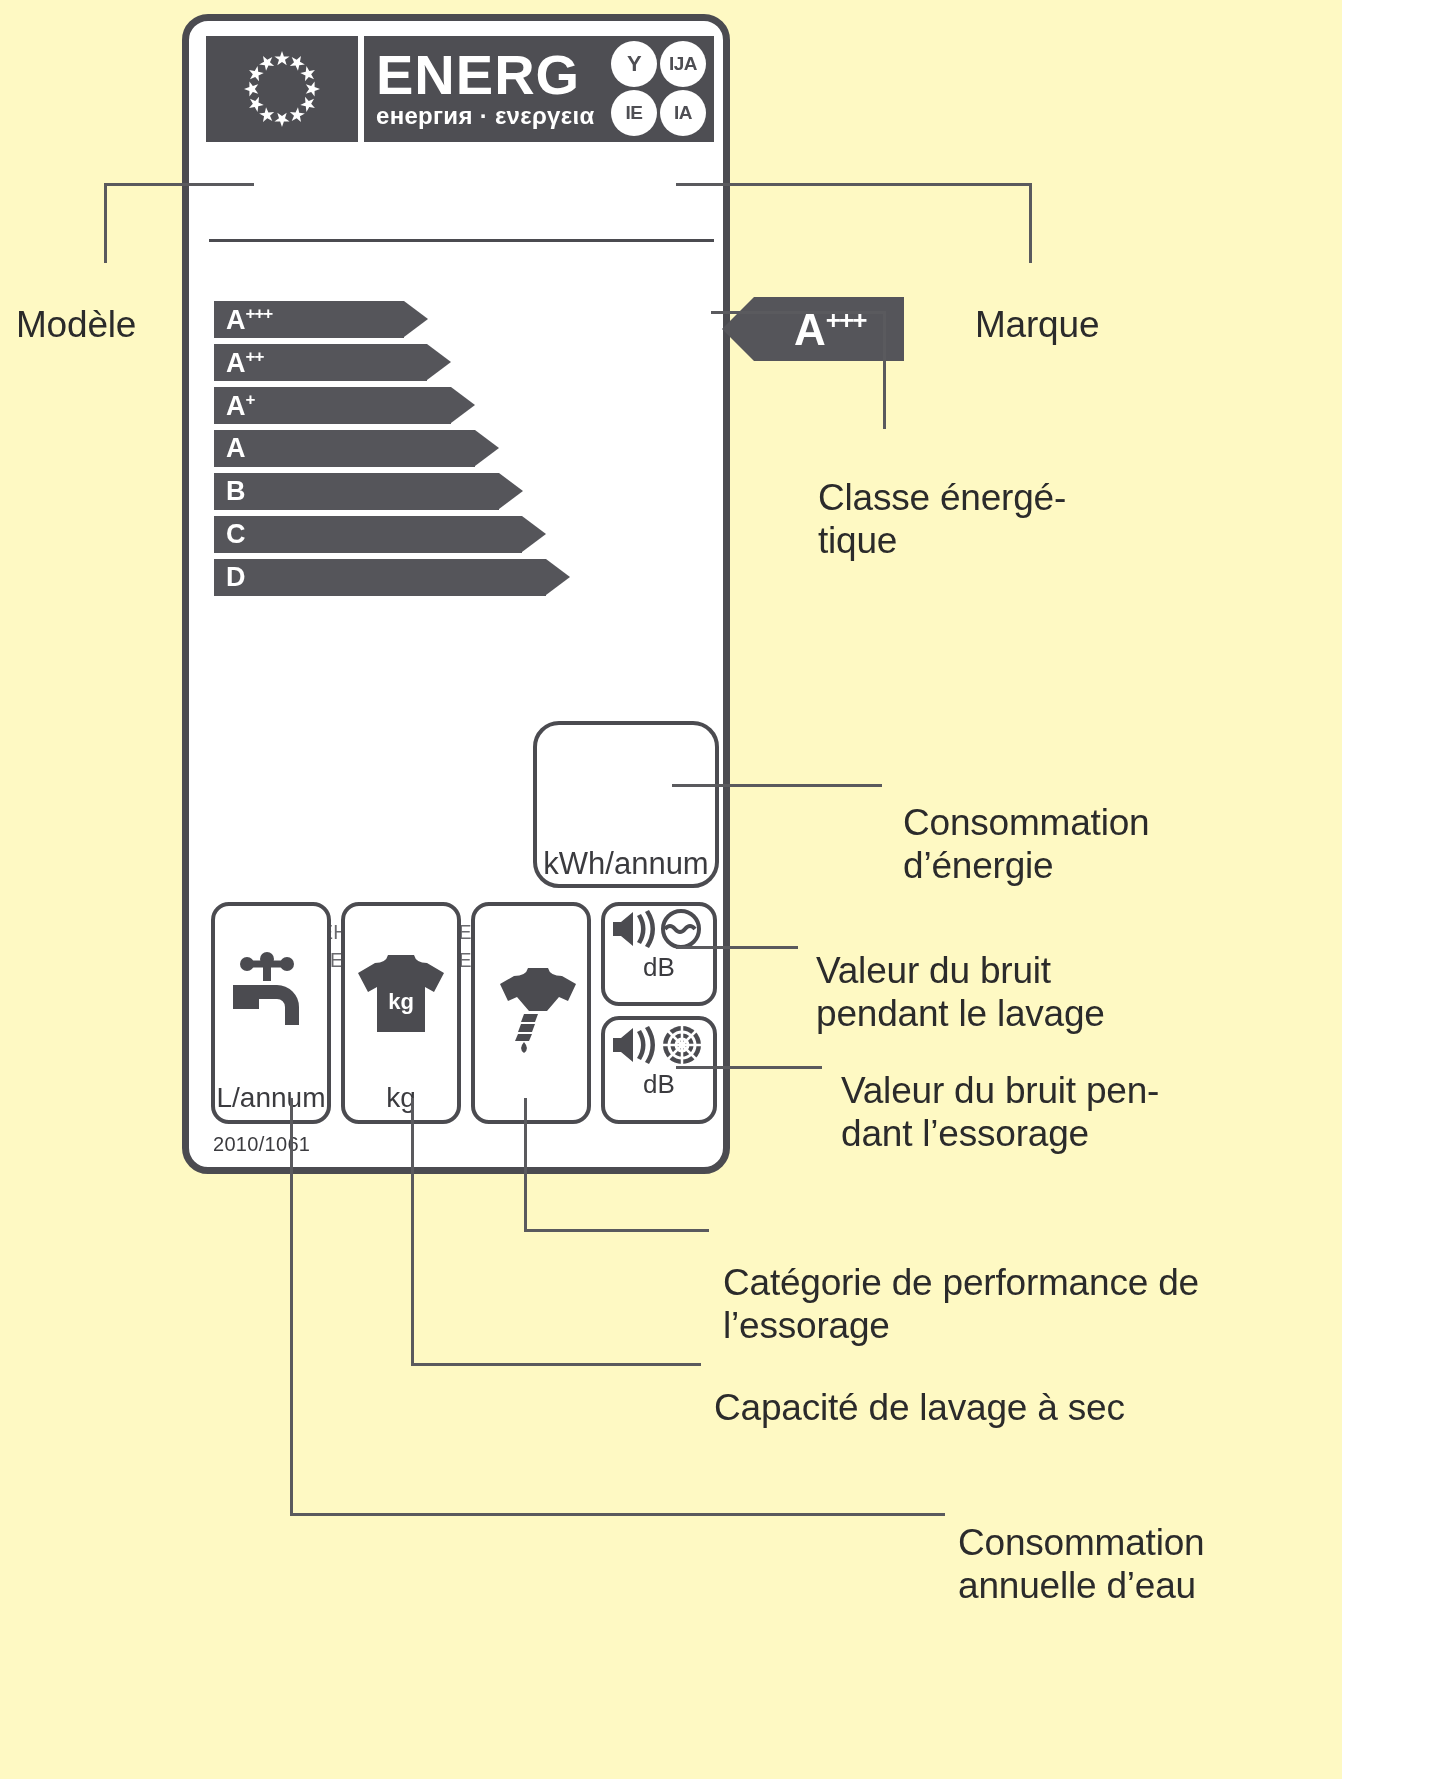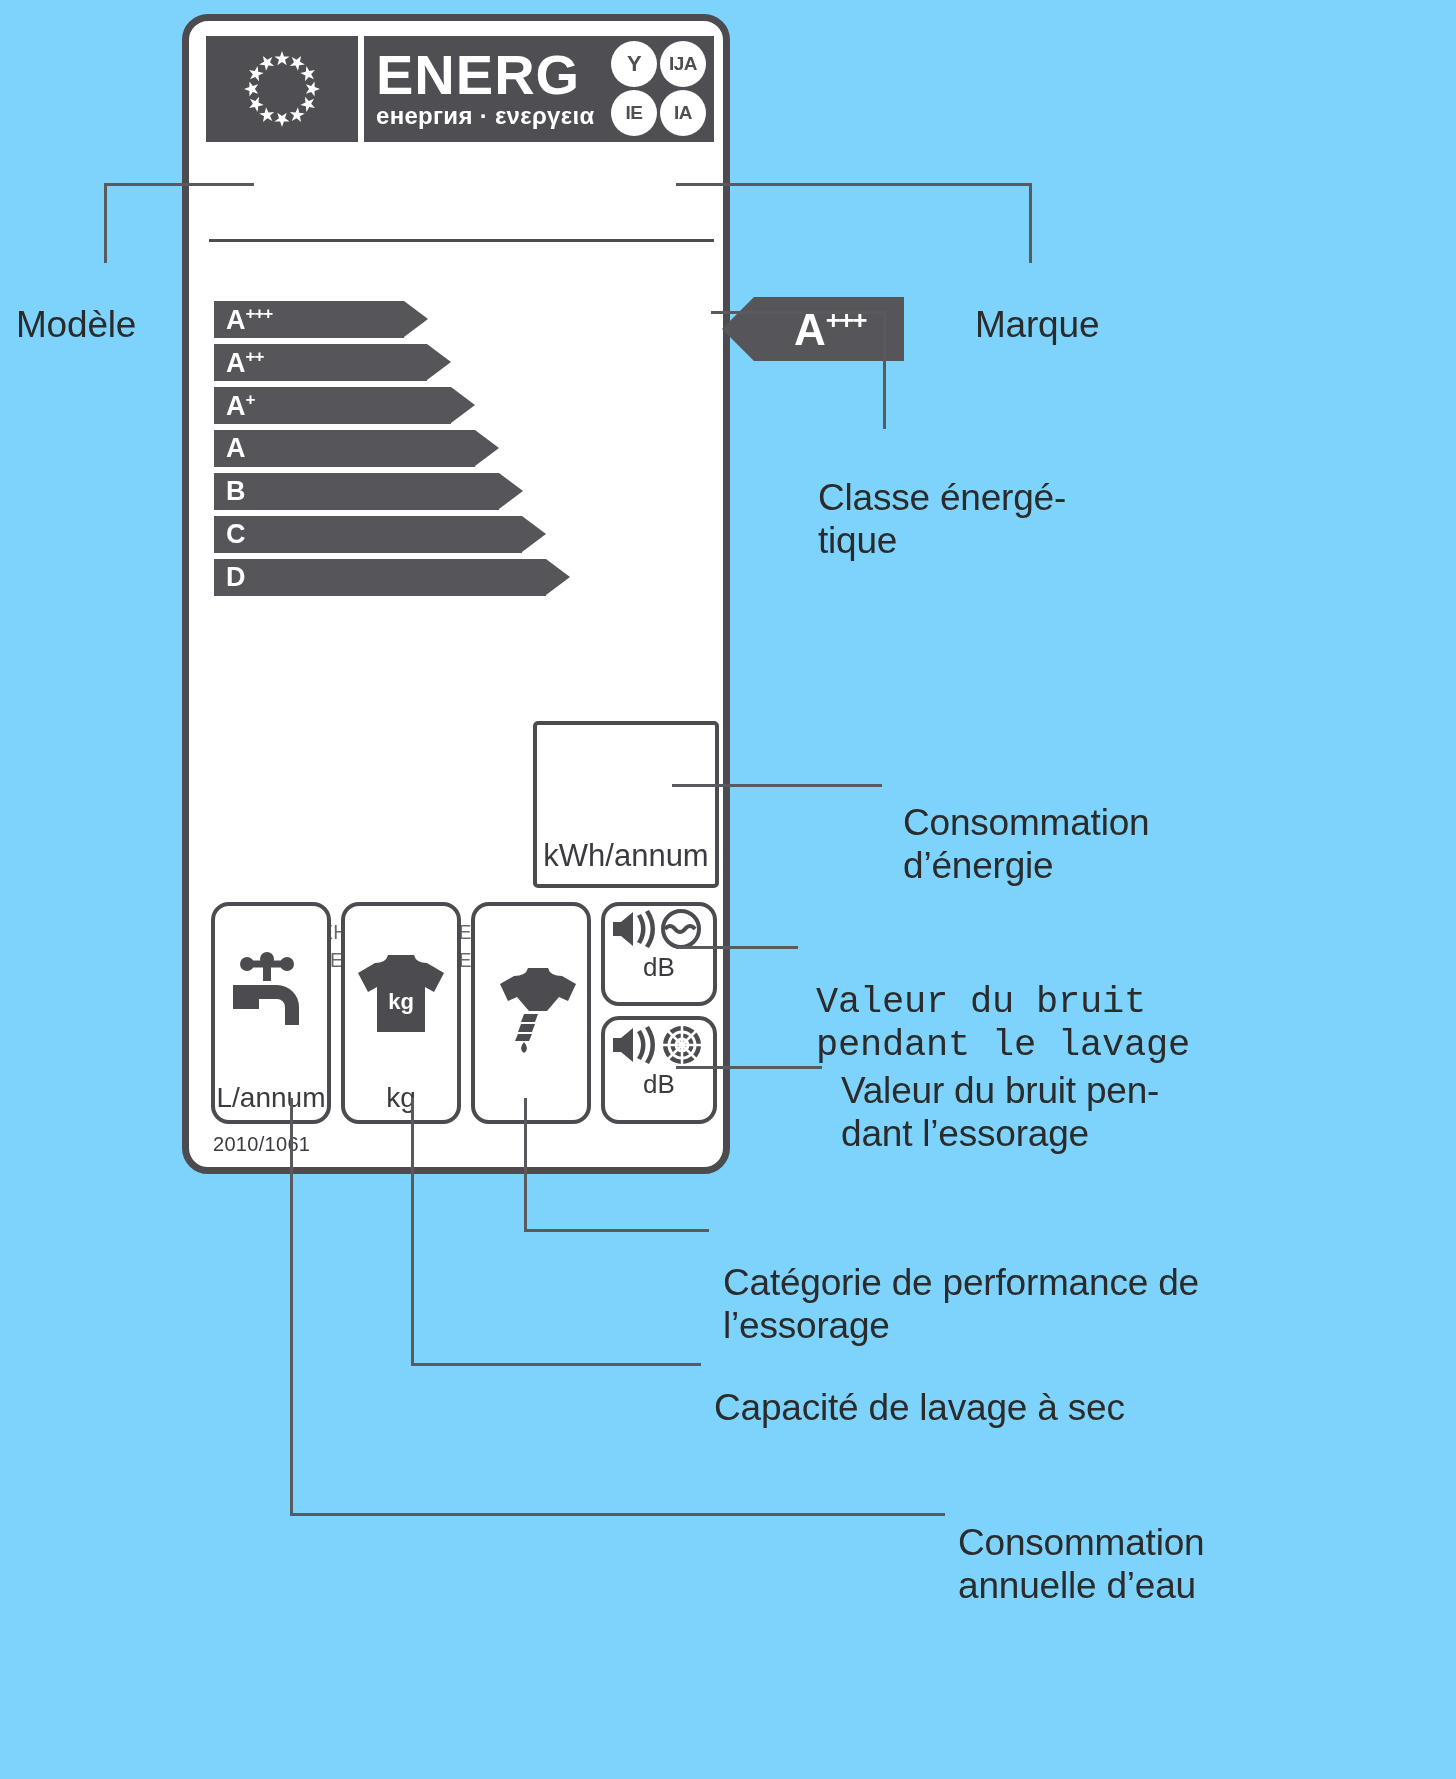--- a/index.html
+++ b/index.html
@@ -2,21 +2,21 @@
 <html><head>
 <meta charset="utf-8">
 <style>
   * { box-sizing: border-box; margin: 0; padding: 0; }
   html, body {
     width: 1456px; height: 1779px;
     background: #ffffff;
     font-family: "Liberation Sans", sans-serif;
     overflow: hidden;
   }
-  #stage { position: relative; width: 1456px; height: 1779px; background:#7dd3fc; }
+  #stage { position: relative; width: 1342px; height: 1779px; background:#fef9c3; }
 
   
   .ln { position: absolute; background: #5a5a5e; }
   .ln.h { height: 3px; }
   .ln.v { width: 3px; }
 
   
   .callout {
     position: absolute;
     color: #2b2b2b;
@@ -132,23 +132,23 @@
     position: absolute; left: 25px; top: 898px;
     color: #6a6a6e; font-size: 19.5px; line-height: 1.42;
     letter-spacing: .2px; white-space: pre-line;
     font-family: "Liberation Sans", sans-serif;
   }
 
   
   #kwh-box {
     position: absolute; left: 344px; top: 700px;
     width: 186px; height: 167px;
-    border: 4px solid #4b4b50; border-radius: 5px;
+    border: 4px solid #4b4b50; border-radius: 26px;
     display: flex; align-items: flex-end; justify-content: center;
-    padding-bottom: 10px;
+    padding-bottom: 2px;
   }
   #kwh-box .unit { font-size: 31px; color:#3b3b3f; font-family:"Liberation Sans", sans-serif;}
 
   
   .bbox {
     position: absolute;
     border: 4px solid #4b4b50; border-radius: 18px;
     background: #fff;
     display: flex; flex-direction: column;
     align-items: center; justify-content: space-between;
@@ -385,21 +385,21 @@
   <div class="callout" style="left:16px; top:262px;">Modèle</div>
 
   <div class="callout" style="left:975px; top:262px;">Marque</div>
 
   <div class="callout" style="left:818px; top:435px;">Classe énergé-
 tique</div>
 
   <div class="callout" style="left:903px; top:760px;">Consommation
 d’énergie</div>
 
-  <div class="callout" style="left:816px; top:940px;font-family:Liberation Mono, monospace;">Valeur du bruit
+  <div class="callout" style="left:816px; top:908px;">Valeur du bruit
 pendant le lavage</div>
 
   <div class="callout" style="left:723px; top:1220px;">Catégorie de performance de
 l’essorage</div>
 
   <div class="callout" style="left:841px; top:1028px;">Valeur du bruit pen-
 dant l’essorage</div>
 
   <div class="callout" style="left:714px; top:1345px;">Capacité de lavage à sec</div>
 

